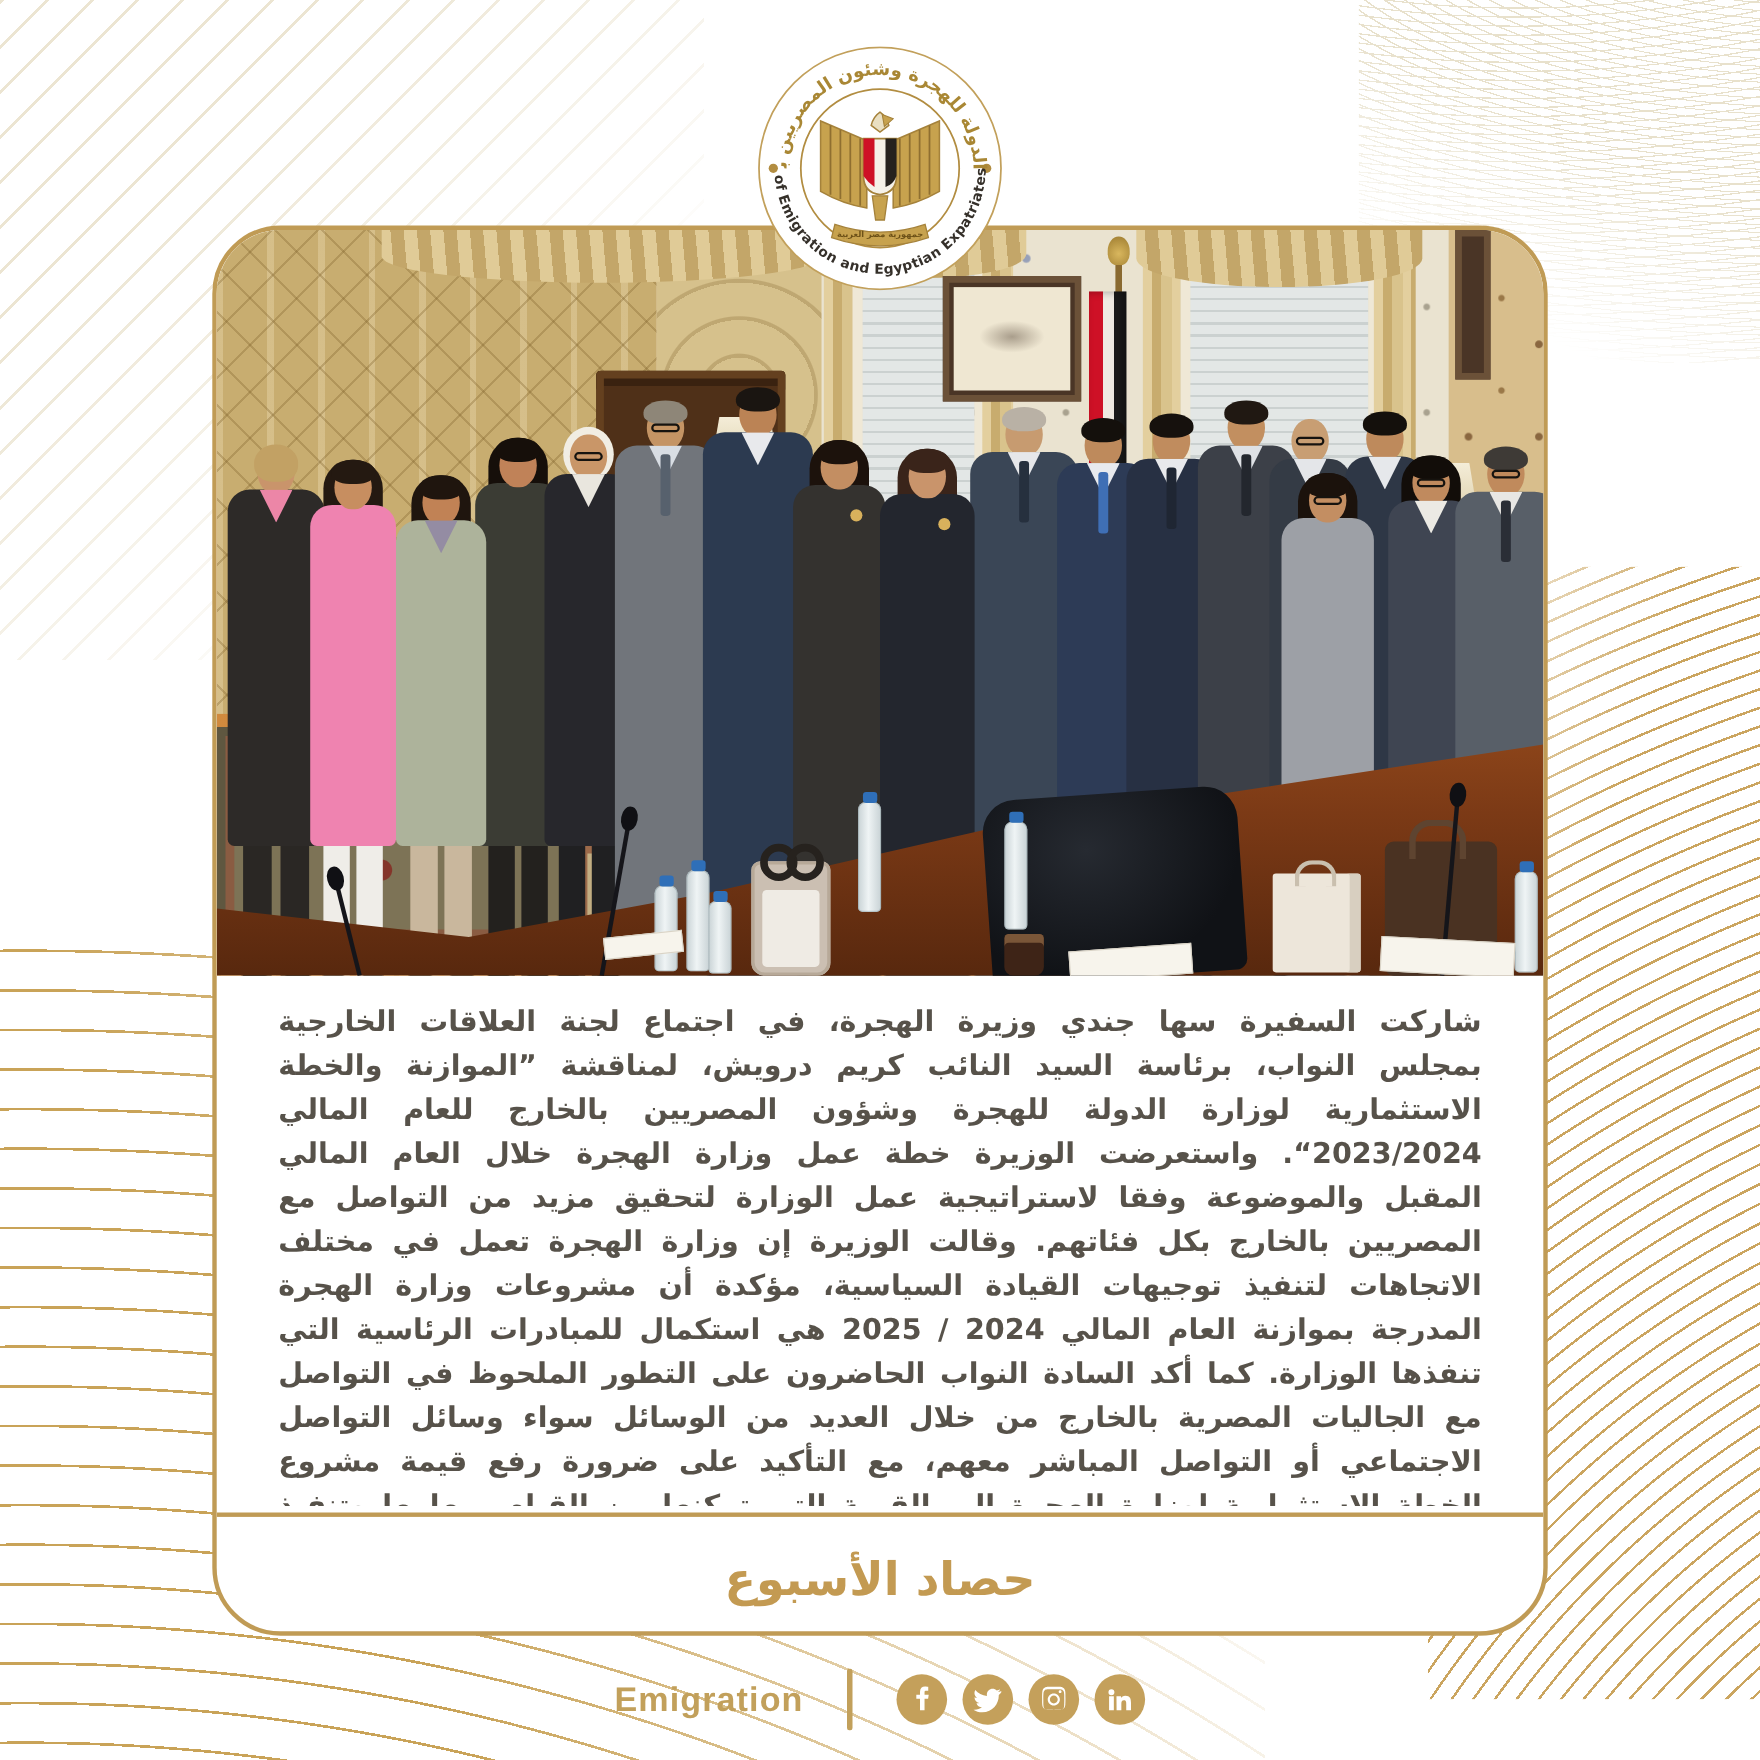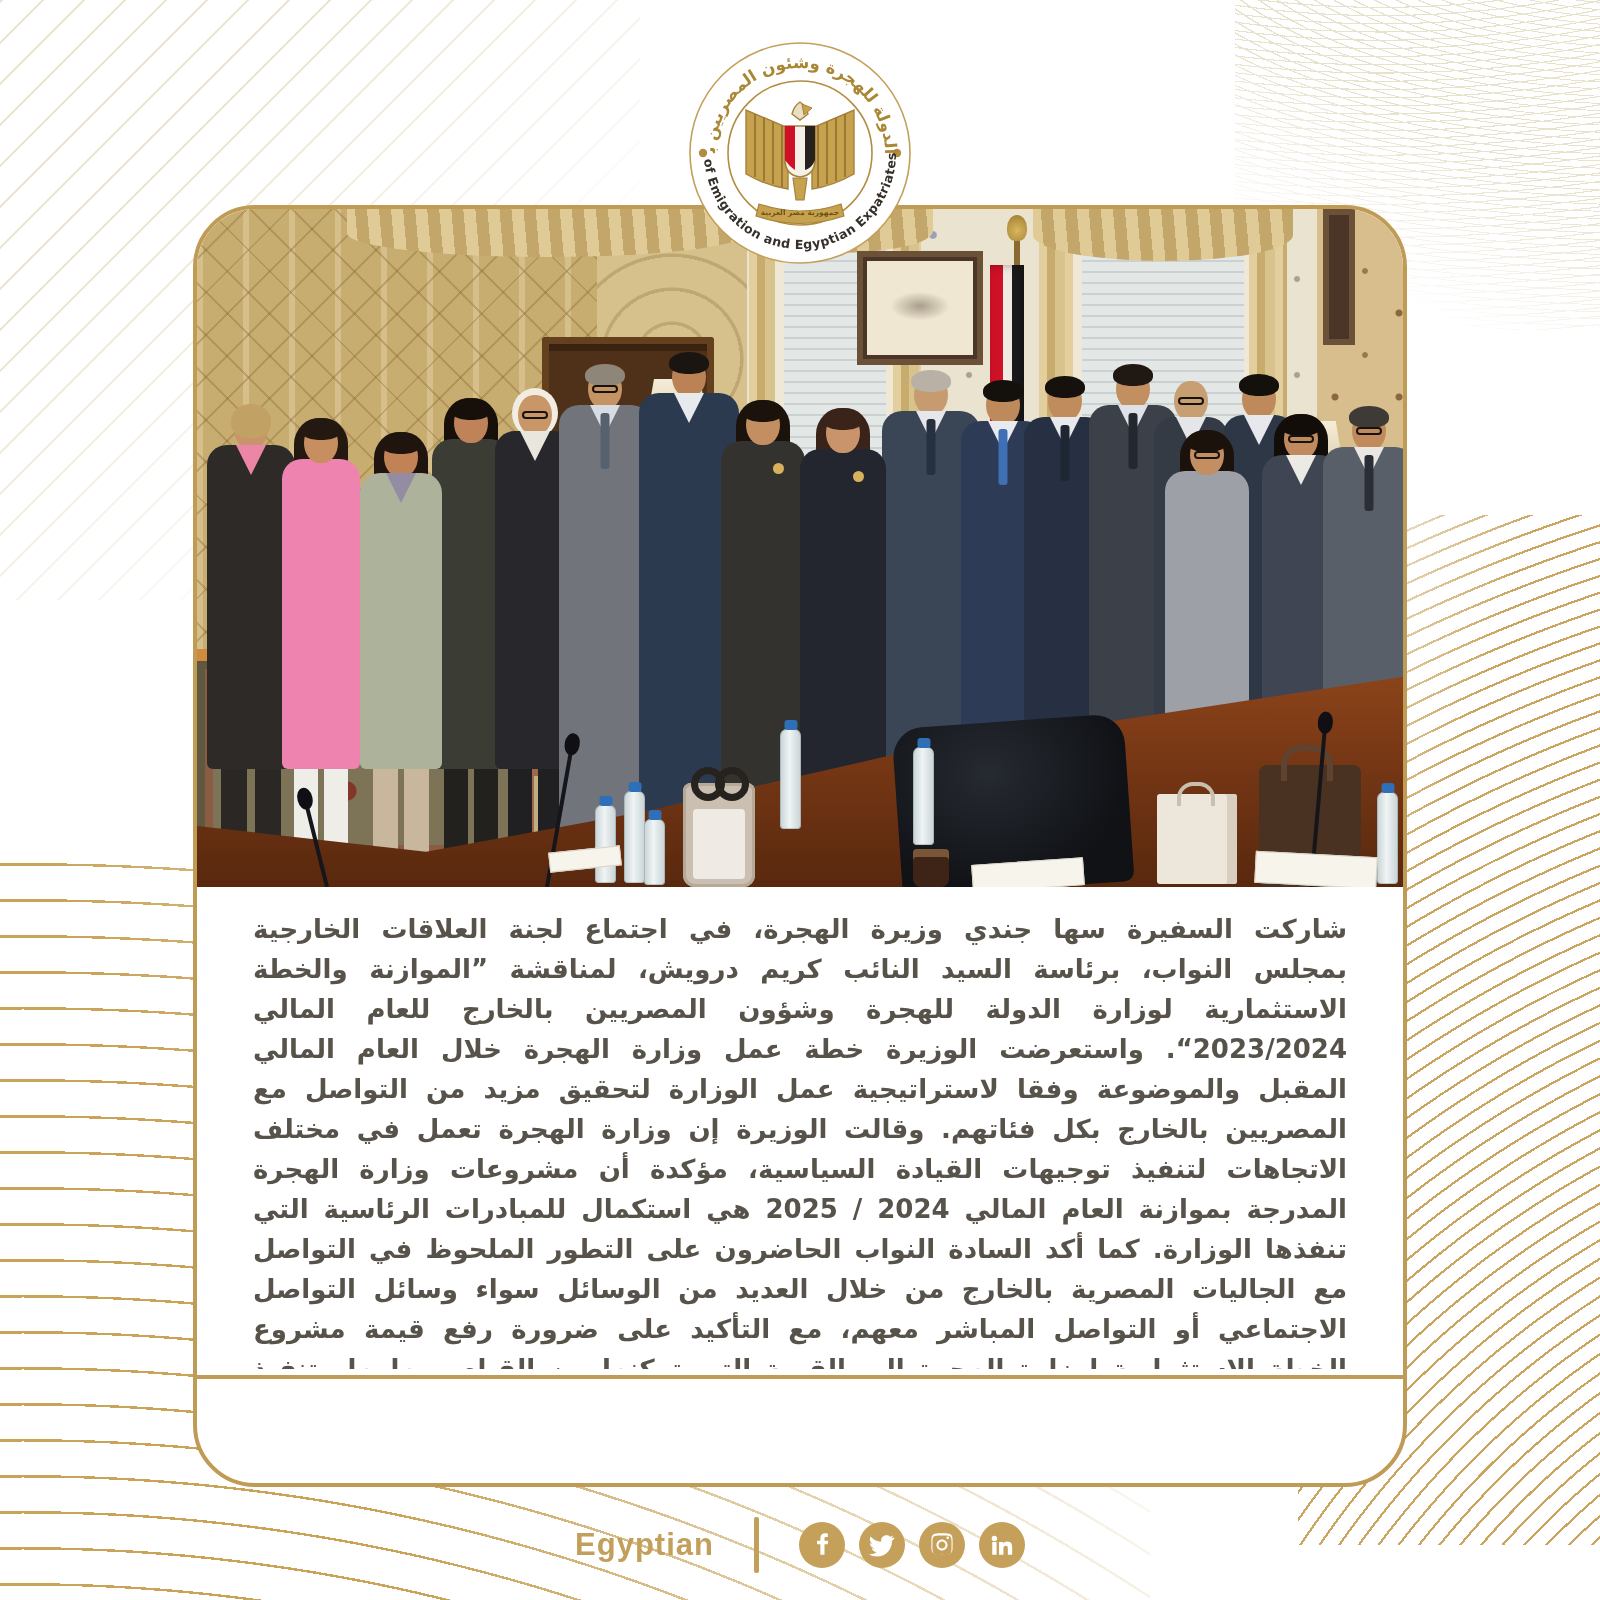--- a/index.html
+++ b/index.html
@@ -354,20 +354,21 @@
           </div>
           <div style="left: 775px; top: 652px; width: 110px; height: 26px; position: absolute; background: rgb(247, 244, 236); border: 1px solid rgb(217, 211, 198); transform: rotate(-4deg);"></div>
           <div style="left: 1058px; top: 645px; width: 120px; height: 30px; position: absolute; background: rgb(247, 244, 236); border: 1px solid rgb(217, 211, 198); transform: rotate(3deg);"></div>
           <div style="left: 352px; top: 640px; width: 70px; height: 18px; position: absolute; background: rgb(247, 244, 236); border: 1px solid rgb(217, 211, 198); transform: rotate(-6deg);"></div>
         </div>
     </div>
 
     <div class="article">شاركت السفيرة سها جندي وزيرة الهجرة، في اجتماع لجنة العلاقات الخارجية بمجلس النواب، برئاسة السيد النائب كريم درويش، لمناقشة ”الموازنة والخطة الاستثمارية لوزارة الدولة للهجرة وشؤون المصريين بالخارج للعام المالي 2023/2024“. واستعرضت الوزيرة خطة عمل وزارة الهجرة خلال العام المالي المقبل والموضوعة وفقا لاستراتيجية عمل الوزارة لتحقيق مزيد من التواصل مع المصريين بالخارج بكل فئاتهم. وقالت الوزيرة إن وزارة الهجرة تعمل في مختلف الاتجاهات لتنفيذ توجيهات القيادة السياسية، مؤكدة أن مشروعات وزارة الهجرة المدرجة بموازنة العام المالي 2024 / 2025 هي استكمال للمبادرات الرئاسية التي تنفذها الوزارة. كما أكد السادة النواب الحاضرون على التطور الملحوظ في التواصل مع الجاليات المصرية بالخارج من خلال العديد من الوسائل سواء وسائل التواصل الاجتماعي أو التواصل المباشر معهم، مع التأكيد على ضرورة رفع قيمة مشروع الخطة الاستثمارية لوزارة الهجرة إلى القيمة التي تمكنها من القيام بمهامها وتنفيذ المبادرات والمشروعات التي تصب بشكل مباشر في مصلحة الدولة.</div>
 
     <div class="sep-line" style="top:1166px;"></div>
+    <div class="sec-title">حصاد الأسبوع</div>
   </div>
 
   <div class="badge">
     <svg viewBox="0 0 222 222" width="222" height="222">
       <circle cx="111" cy="111" r="110" fill="#FFFFFF" stroke="#C2A05B" stroke-width="1.6"></circle>
       <circle cx="111" cy="111" r="72" fill="#FFFFFF" stroke="#B28D41" stroke-width="1.6"></circle>
       <circle cx="14" cy="111" r="4.2" fill="#B28D41"></circle>
       <circle cx="208" cy="111" r="4.2" fill="#B28D41"></circle>
       <defs>
         <path id="arcTop" d="M 26,111 A 85,85 0 0 1 196,111" fill="none"></path>
@@ -399,21 +400,21 @@
         <path d="M96,84 h10 v44 q-6,-4 -10,-10 Z" fill="#CE1126"></path>
         <path d="M116,84 h10 v34 q-3,8 -10,10 Z" fill="#26221E"></path>
         <path d="M104,136 h14 l-3,22 h-8 Z" fill="#C7A24E" stroke="#A5823B" stroke-width="1.2"></path>
         <path d="M70,162 q41,14 82,0 l3,12 q-44,15 -88,0 Z" fill="#C7A24E" stroke="#A5823B" stroke-width="1.2"></path>
         <text x="111" y="173" font-size="7.5" font-weight="bold" fill="#6E5218" text-anchor="middle" font-family="DejaVu Sans, sans-serif">جمهورية مصر العربية</text>
       </g>
     </svg>
   </div>
 
   <div class="footer">
-    <span class="handle">Egyptian</span>
+    <span class="handle">Emigration</span>
     <span class="foot-bar"></span>
     <div class="socials">
       <div class="soc">
         <svg viewBox="0 0 24 24">
             <path d="M15.1 4.6h2.3V1.4C17 1.3 15.9 1.1 14.7 1.1c-2.5 0-4.2 1.5-4.2 4.3v2.7H7.4v3.3h3.1V21h3.8v-9.6h3l.5-3.3h-3.5V5.8c0-1 .3-1.2 1.8-1.2z"></path>
           </svg>
       </div>
       <div class="soc">
         <svg viewBox="0 0 24 24">
             <path d="M23 5c-.8.4-1.7.6-2.6.8.9-.6 1.6-1.5 2-2.5-.9.5-1.9.9-2.9 1.1C18.6 3.4 17.4 3 16.1 3c-2.7 0-4.9 2.2-4.9 4.9 0 .4 0 .8.1 1.1C7.2 8.8 3.8 6.9 1.5 4.1c-.4.7-.7 1.6-.7 2.5 0 1.7.9 3.2 2.2 4.1-.8 0-1.6-.2-2.2-.6v.1c0 2.4 1.7 4.4 3.9 4.8-.4.1-.8.2-1.3.2-.3 0-.6 0-.9-.1.6 2 2.4 3.4 4.6 3.4-1.7 1.3-3.8 2.1-6.1 2.1-.4 0-.8 0-1.2-.1 2.2 1.4 4.8 2.2 7.5 2.2 9 0 13.9-7.4 13.9-13.9v-.6c1-.7 1.8-1.6 2.4-2.6z"></path>

